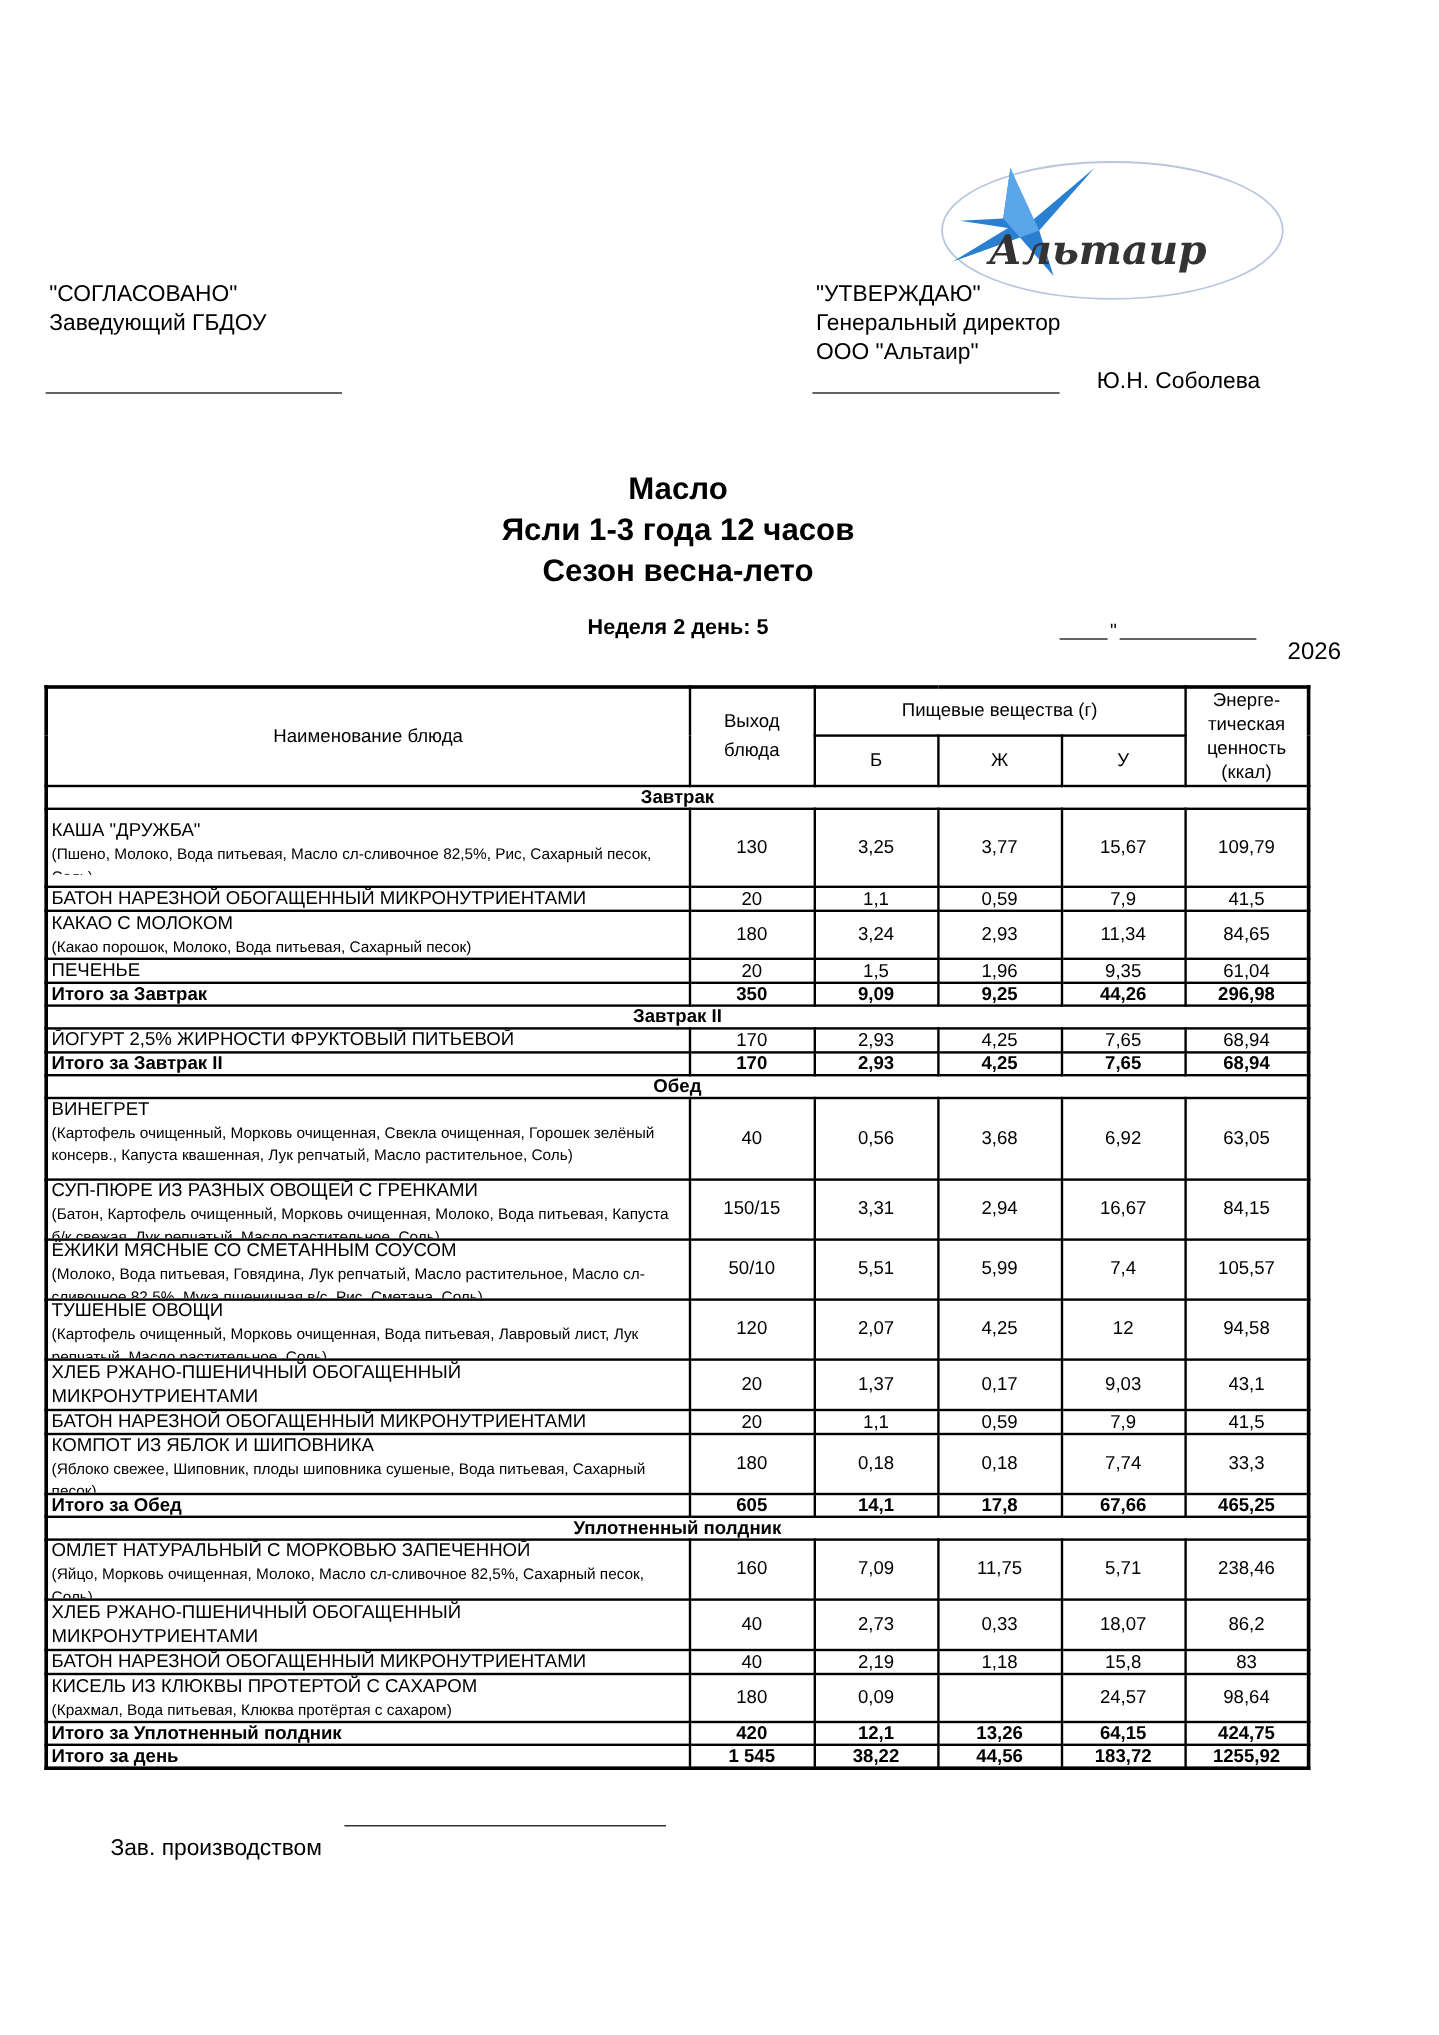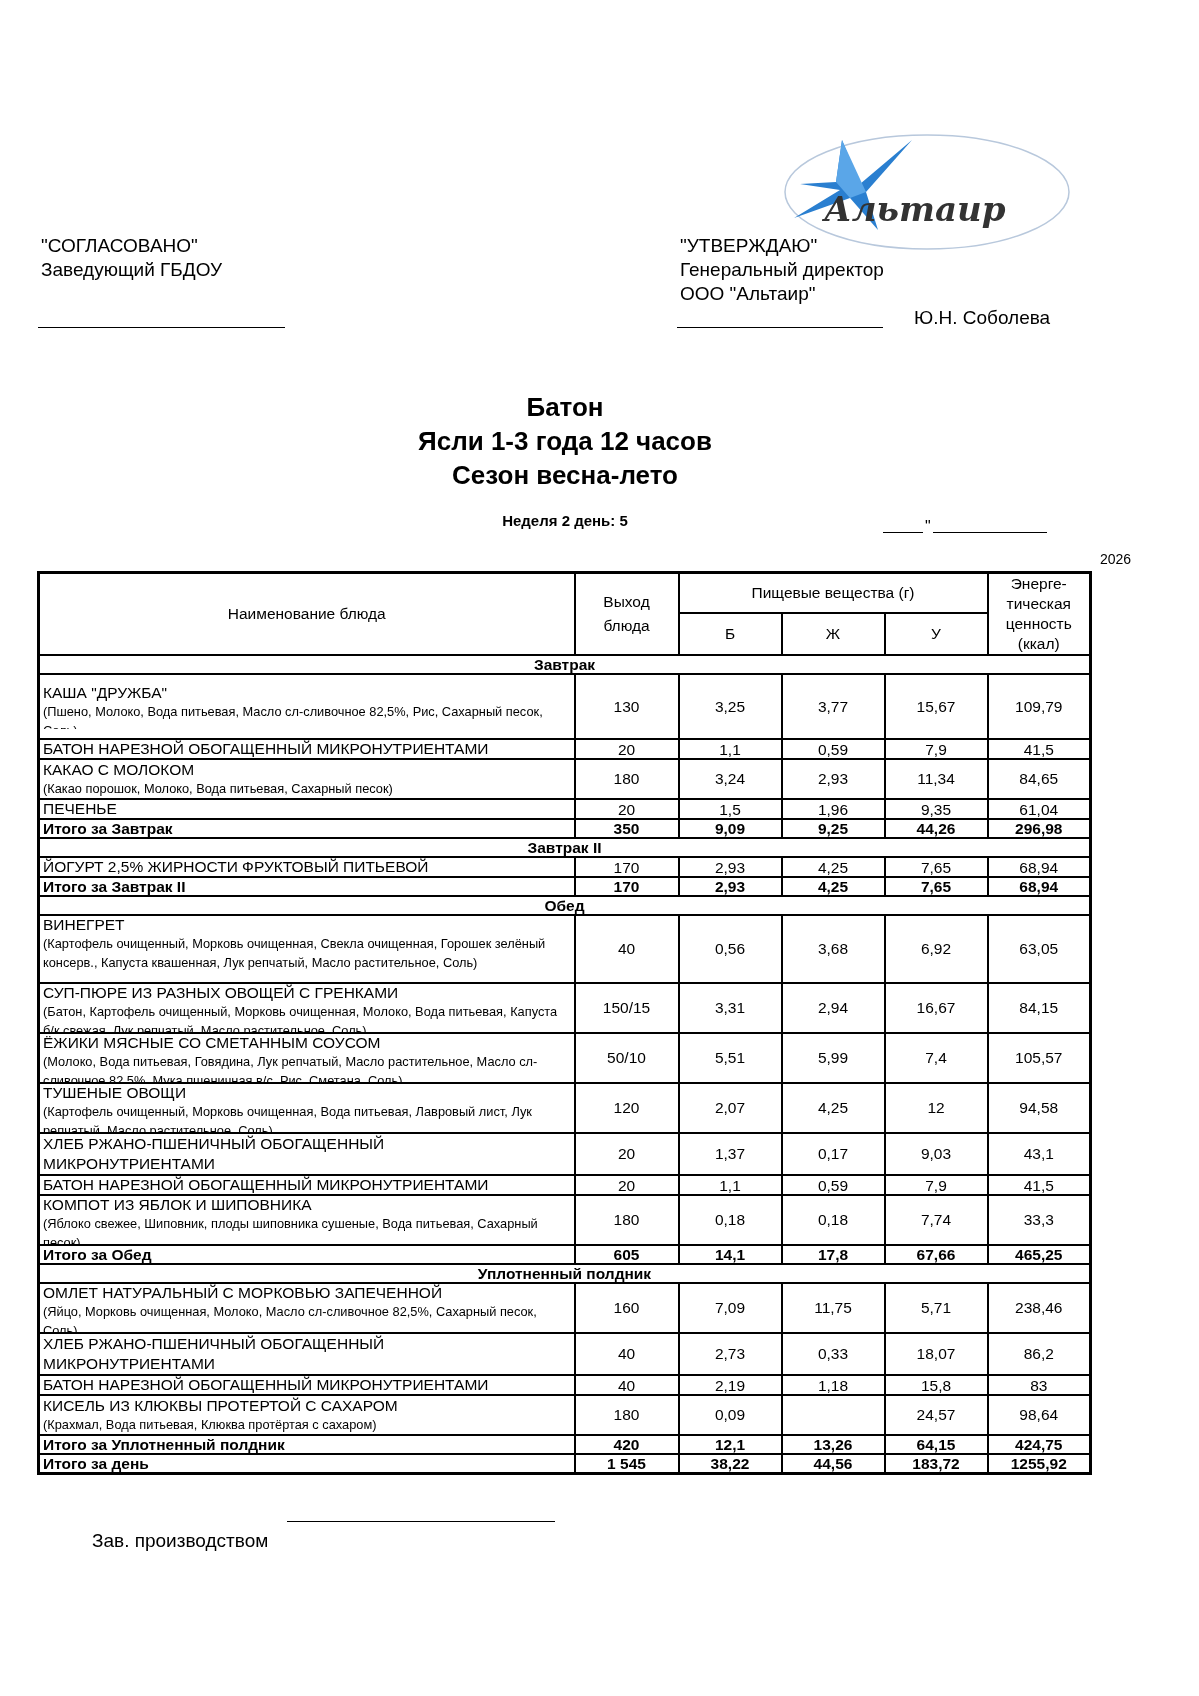--- a/index.html
+++ b/index.html
@@ -4,21 +4,21 @@
 <style>
   html, body { margin: 0; padding: 0; }
   body {
     width: 1199px; height: 1696px; background: #ffffff; position: relative;
     font-family: "Liberation Sans", sans-serif; color: #000; overflow: hidden;
   }
   .abs { position: absolute; }
   .hdr-text { font-size: 19px; line-height: 24px; white-space: nowrap; }
   .sigline { border-bottom: 1.5px solid #000; height: 0; }
   .title { left: 0; width: 1130px; text-align: center; font-weight: bold; font-size: 26px; line-height: 34px; }
-  .subtitle { left: 0; width: 1130px; text-align: center; font-weight: bold; font-size: 15px; }
+  .subtitle { left: 0; width: 1130px; text-align: center; font-weight: bold; font-size: 18px; }
   table.menu {
     position: absolute; left: 37px; top: 571px; width: 1052px;
     border-collapse: collapse; table-layout: fixed;
     border: 3px solid #000;
   }
   table.menu td, table.menu th {
     border: 2px solid #000; padding: 0 3px; font-size: 15.5px; line-height: 18px;
     font-weight: normal; overflow: hidden; vertical-align: middle;
   }
   table.menu th { text-align: center; }
@@ -47,33 +47,33 @@
 <div class="abs hdr-text" style="left:41px; top:234px;">"СОГЛАСОВАНО"</div>
 <div class="abs hdr-text" style="left:41px; top:258px;">Заведующий ГБДОУ</div>
 <div class="abs sigline" style="left:38px; top:327px; width:247px;"></div>
 
 <div class="abs hdr-text" style="left:680px; top:234px;">"УТВЕРЖДАЮ"</div>
 <div class="abs hdr-text" style="left:680px; top:258px;">Генеральный директор</div>
 <div class="abs hdr-text" style="left:680px; top:282px;">ООО "Альтаир"</div>
 <div class="abs sigline" style="left:677px; top:327px; width:206px;"></div>
 <div class="abs hdr-text" style="left:914px; top:306px;">Ю.Н. Соболева</div>
 
-<div class="abs title" style="top:390px;">Батон</div>
+<div class="abs title" style="top:390px;">Масло</div>
 <div class="abs title" style="top:424px;">Ясли 1-3 года 12 часов</div>
 <div class="abs title" style="top:458px;">Сезон весна-лето</div>
 <div class="abs subtitle" style="top:512px;">Неделя 2  день: 5</div>
 
 <div class="abs" style="left:883px; top:532px; width:40px;">
     <div class="sigline"></div>
   </div>
 <div class="abs" style="left:925px; top:518px; font-size:16px;">"</div>
 <div class="abs" style="left:933px; top:532px; width:114px;">
     <div class="sigline"></div>
   </div>
-<div class="abs" style="left:1100px; top:532px; font-size:14px;margin-top:19px;">2026</div>
+<div class="abs" style="left:1073px; top:532px; font-size:20px;">2026</div>
 
 <table class="menu">
   <colgroup>
     <col style="width:536px">
       <col style="width:104px">
       <col style="width:103px">
       <col style="width:103px">
       <col style="width:103px">
       <col style="width:103px">
   </colgroup>

